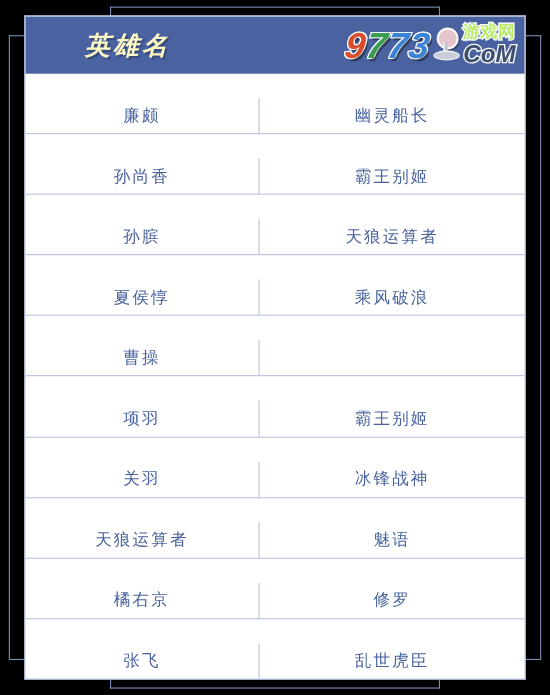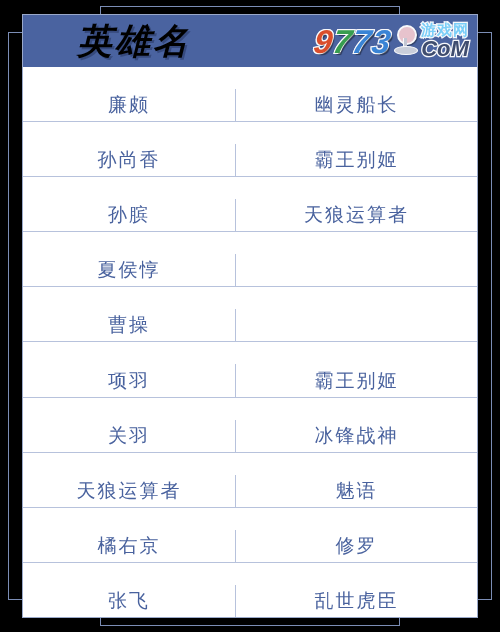--- a/index.html
+++ b/index.html
@@ -79,22 +79,22 @@
   .header-bar {
     position: relative;
     flex: 0 0 52px;
     background: #4a63a0;
     display: flex;
     align-items: center;
     overflow: hidden;
   }
   .header-title {
     margin-left: 54px;
-    color: #000000;
-    font-size: 35px;
+    color: #fef9c3;
+    font-size: 23px;
     font-weight: bold;
     letter-spacing: 3px;
     font-style: italic;
     text-shadow: 2px 2px 0 rgba(30,45,85,0.45);
     white-space: nowrap;
   }
 
   
   .watermark {
     position: absolute;
@@ -167,21 +167,21 @@
   .wm-text {
     display: flex;
     flex-direction: column;
     align-items: center;
     line-height: 1;
     margin-left: 2px;
   }
   .wm-cn {
     font-size: 15px;
     font-weight: bold;
-    color: #7dd3fc;
+    color: #bef264;
     letter-spacing: 1px;
     -webkit-text-stroke: 2.5px #ffffff;
     paint-order: stroke fill;
   }
   .wm-com {
     font-size: 22px;
     font-weight: bold;
     font-style: italic;
     color: #3f4d6e;
     letter-spacing: 0px;
@@ -202,21 +202,21 @@
     border-bottom: 1px solid #b7c2dc;
   }
   .row:last-child {
     border-bottom: none;
   }
   .cell {
     display: flex;
     align-items: center;
     justify-content: center;
     color: #49629e;
-    font-size: 19px;
+    font-size: 15px;
     letter-spacing: 2px;
     white-space: nowrap;
     margin-top: 22px;
   }
   .cell-name {
     flex: 0 0 212px;
     border-right: 1px solid #b7c2dc;
   }
   .cell-skin {
     flex: 1 1 auto;
@@ -266,20 +266,21 @@
       <div class="cell cell-skin">霸王别姬</div>
     </div>
 
     <div class="row">
       <div class="cell cell-name">孙膑</div>
       <div class="cell cell-skin">天狼运算者</div>
     </div>
 
     <div class="row">
       <div class="cell cell-name">夏侯惇</div>
+      <div class="cell cell-skin">乘风破浪</div>
     </div>
 
     <div class="row">
       <div class="cell cell-name">曹操</div>
     </div>
 
     <div class="row">
       <div class="cell cell-name">项羽</div>
       <div class="cell cell-skin">霸王别姬</div>
     </div>

